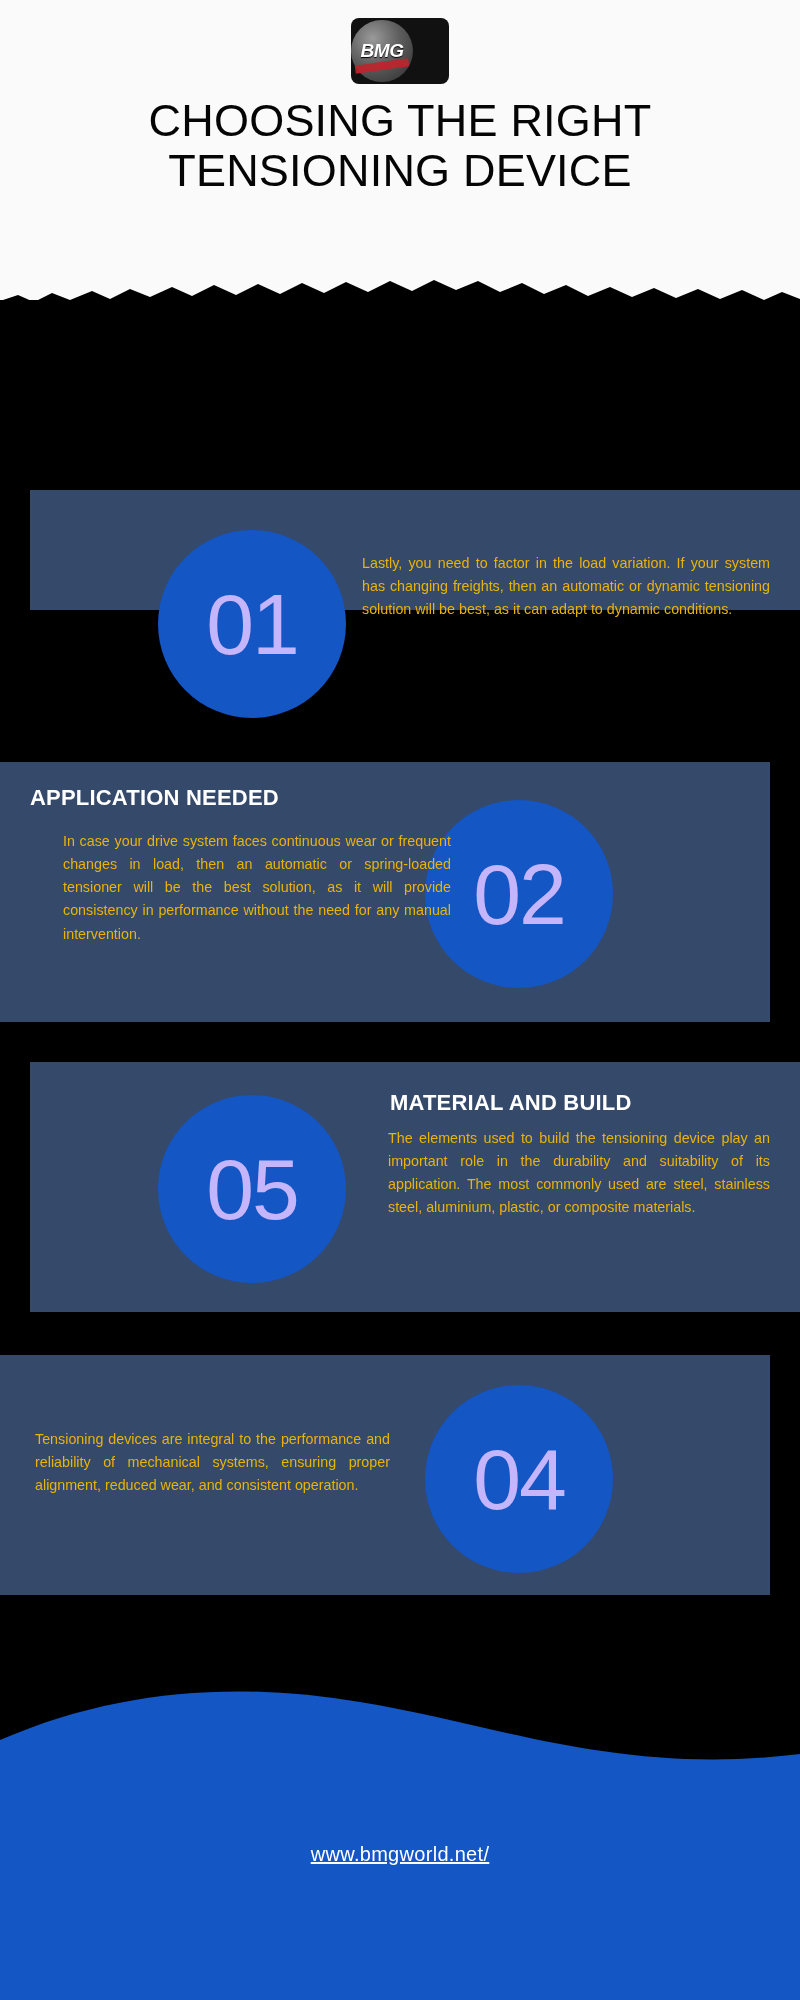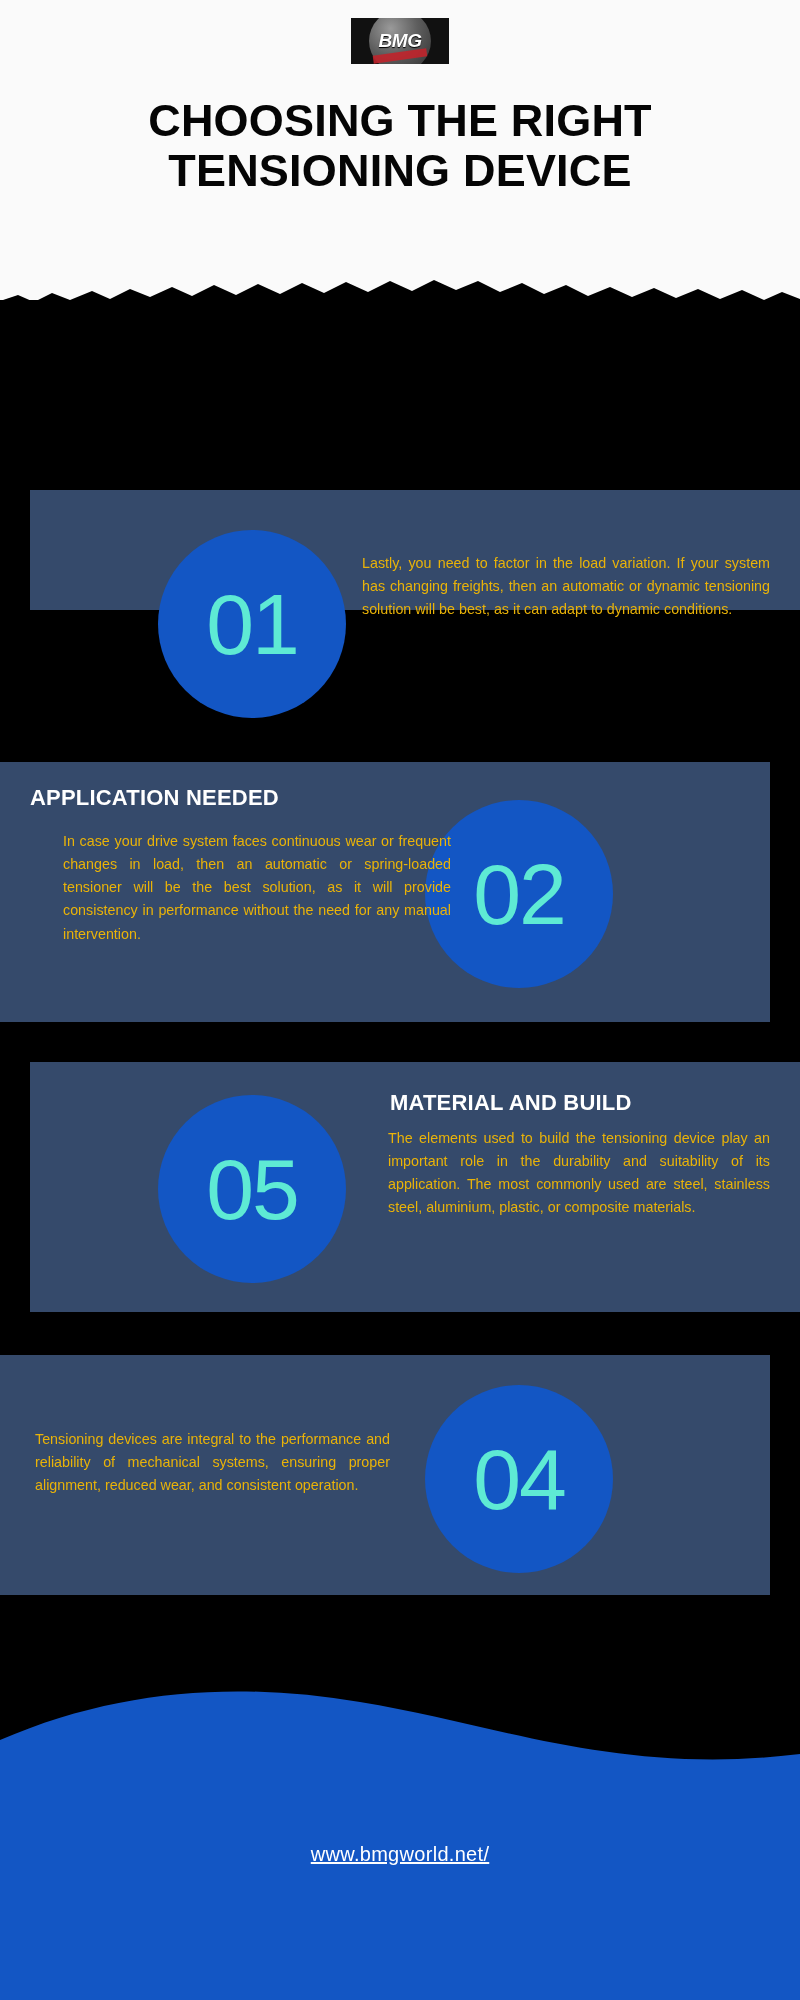--- a/index.html
+++ b/index.html
@@ -24,26 +24,26 @@
     width: 800px;
     height: 300px;
     background: #fafafa;
   }
   .logo-wrap {
     position: absolute;
     top: 18px;
     left: 50%;
     transform: translateX(-50%);
     width: 98px;
-    height: 46px;
+    height: 66px;
     background: #111;
     display: flex;
     align-items: center;
-    justify-content: center;
     overflow: hidden;
+    border-radius: 8px;
   }
   .logo-disc {
     width: 62px; height: 62px;
     border-radius: 50%;
     background: radial-gradient(circle at 35% 30%, #9a9a9a 0%, #5e5e5e 45%, #2c2c2c 100%);
     display: flex;
     align-items: center;
     justify-content: center;
     position: relative;
   }
@@ -68,39 +68,39 @@
     text-shadow: 0 1px 1px #000;
   }
   .title {
     position: absolute;
     top: 96px;
     left: 0;
     width: 800px;
     text-align: center;
     font-size: 45px;
     line-height: 1.12;
-    font-weight: 700;
+    font-weight: 400;
     color: #050505;
     letter-spacing: 0.2px;
     padding: 0 40px;
   }
   
   .torn {
     position: absolute;
     left: 0;
     top: 275px;
     width: 800px;
     height: 60px;
   }
 
   .circle {
     position: absolute;
     border-radius: 50%;
     background: #1356c4;
-    color: #5eead4;
+    color: #c4b5fd;
     display: flex;
     align-items: center;
     justify-content: center;
     font-size: 86px;
     font-weight: 400;
     letter-spacing: -2px;
     line-height: 1;
   }
   .card-head {
     position: absolute;

